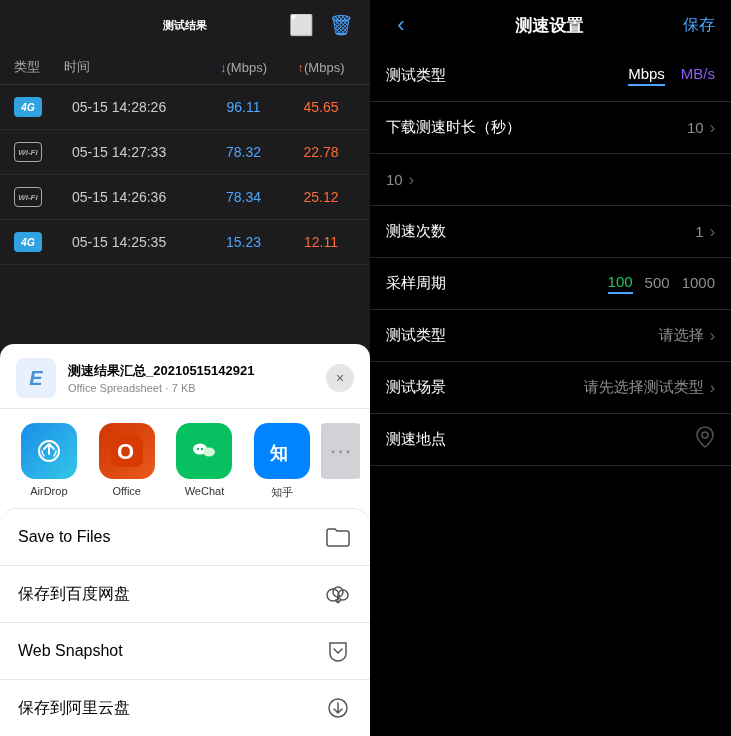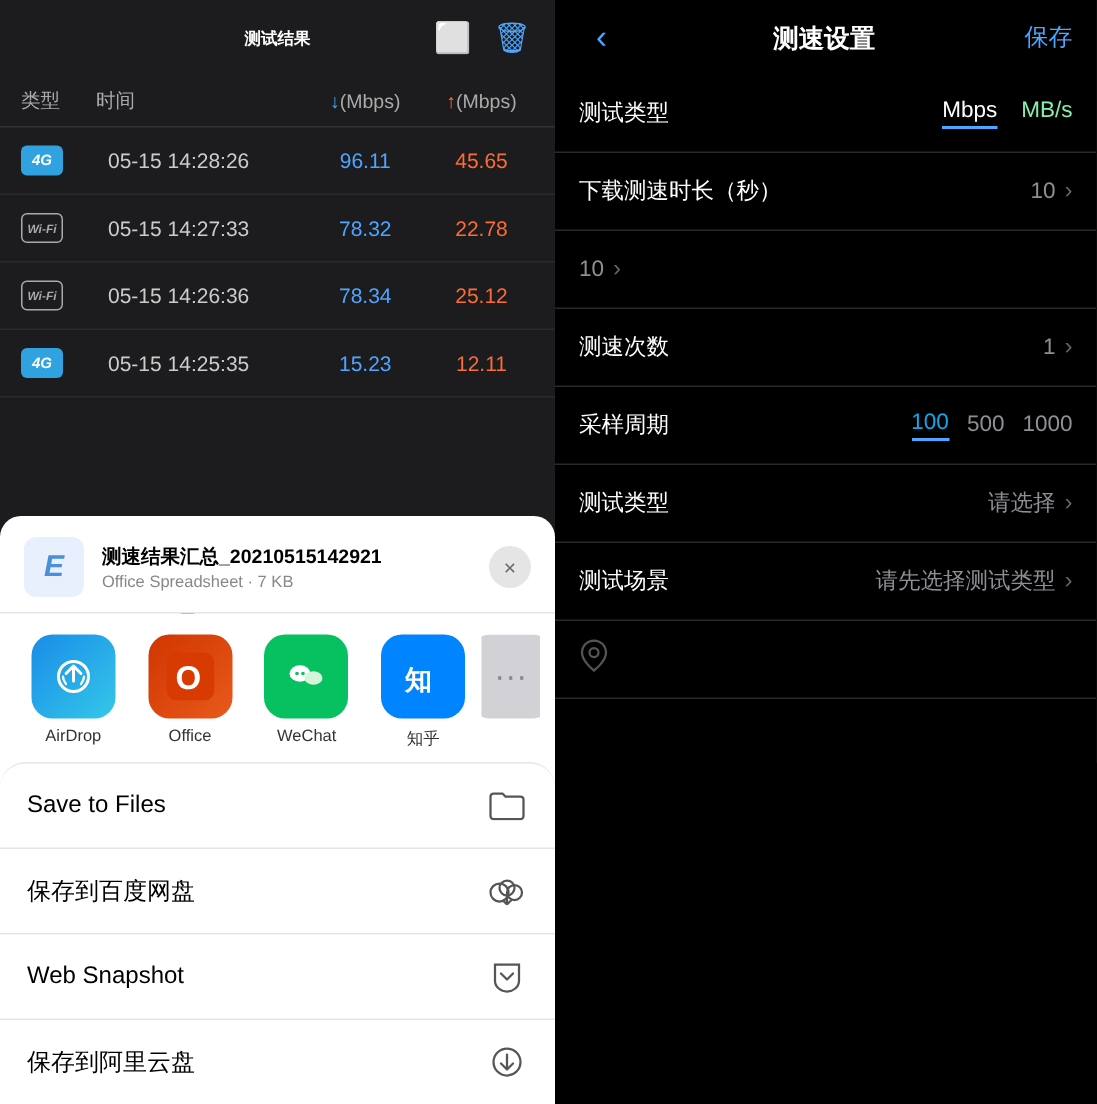--- a/index.html
+++ b/index.html
@@ -233,40 +233,40 @@
     .setting-label { flex: 1; color: #fff; font-size: 15px; }
     .setting-value { color: #8e8e93; font-size: 15px; }
     .setting-chevron { color: #666; font-size: 16px; margin-left: 6px; }
 
     .unit-selector {
       display: flex;
       gap: 16px;
     }
     .unit-option {
       font-size: 15px;
-      color: #86efac;
+      color: #8b5cf6;
       padding-bottom: 2px;
     }
     .unit-option.active {
       color: #fff;
       border-bottom: 2px solid #4da6ff;
     }
 
     .sample-selector {
       display: flex;
       gap: 12px;
       align-items: center;
     }
     .sample-option {
       font-size: 15px;
       color: #8e8e93;
       padding-bottom: 2px;
     }
     .sample-option.active {
-      color: #0ea5e9;
+      color: #22c55e;
       border-bottom: 2px solid #4da6ff;
     }
 
     .location-icon {
       color: #666;
       font-size: 18px;
     }
   </style>
 </head>
 <body>
@@ -499,20 +499,21 @@
       <span class="setting-chevron">›</span>
     </div>
 
     <div class="setting-row">
       <span class="setting-label">测试场景</span>
       <span class="setting-value">请先选择测试类型</span>
       <span class="setting-chevron">›</span>
     </div>
 
     <div class="setting-row">
+      <span class="setting-label">测速地点</span>
       <div class="location-icon">
         <svg width="20" height="22" viewBox="0 0 20 22" fill="none">
           <path d="M10 1 C5.6 1 2 4.6 2 9 C2 15 10 21 10 21 C10 21 18 15 18 9 C18 4.6 14.4 1 10 1 Z" stroke="#555" stroke-width="1.5" fill="none"></path>
           <circle cx="10" cy="9" r="3" stroke="#555" stroke-width="1.5" fill="none"></circle>
         </svg>
       </div>
     </div>
 
   </div>
 </div>

